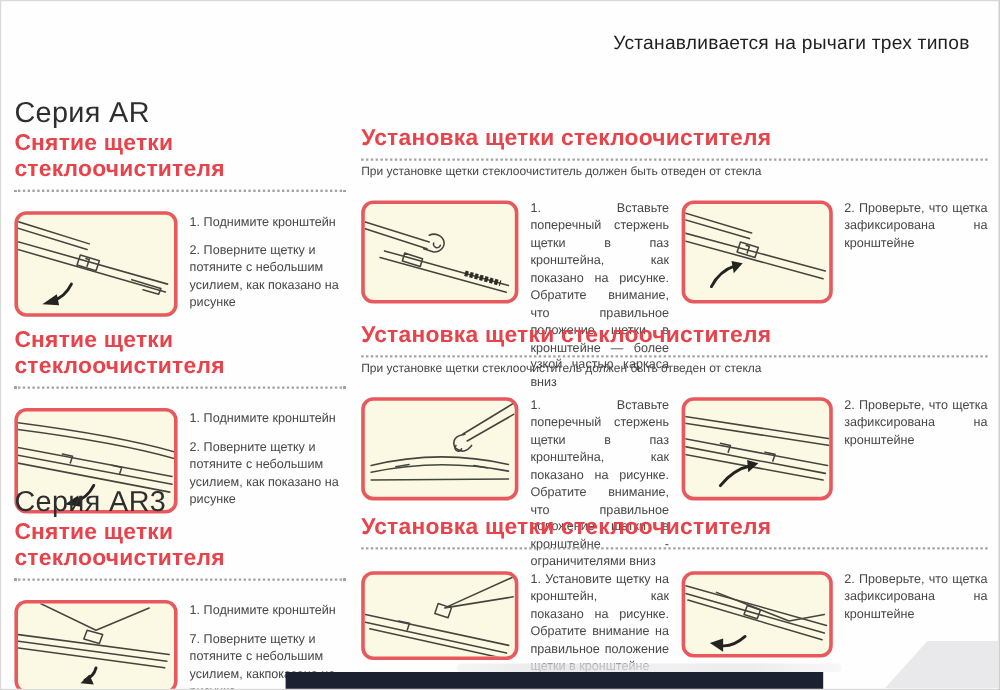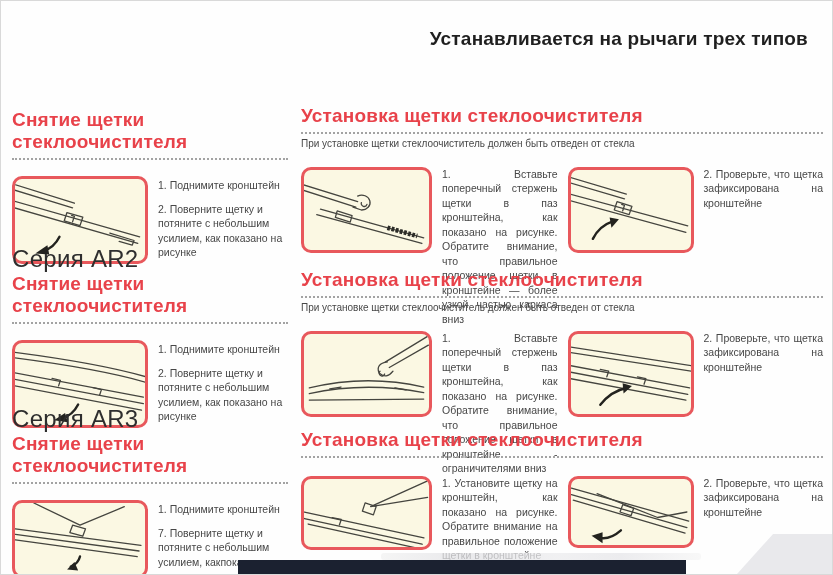--- a/index.html
+++ b/index.html
@@ -14,21 +14,21 @@
   
   .logo-box {
     position:absolute; left:10px; top:12px; width:214px; height:54px;
     background:#2b5bad; display:flex; align-items:center; justify-content:center;
   }
   .logo-text {
     color:#ffffff; font-weight:bold; font-size:31px; letter-spacing:3px;
     transform:scaleX(1.18); text-shadow:2.5px 1.5px 0 #c5333c;
   }
   .header-title {
-    position:absolute; right:24px; top:27px; font-size:19px; font-weight:bold;
+    position:absolute; right:24px; top:27px; font-size:16px; font-weight:normal;
     color:#1f1f1f; letter-spacing:.2px;
   }
 
   
   .section { position:absolute; left:0; width:833px; }
   .s1 { top:80px; height:160px; }
   .s2 { top:244px; height:158px; }
   .s3 { top:404px; height:150px; }
 
   .series-title { position:absolute; left:11px; top:0; font-size:24px; color:#2e2e2e; letter-spacing:.3px; }
@@ -81,20 +81,21 @@
   }
 </style>
 </head>
 <body>
 
 <div class="page">
 
   <div class="header-title">Устанавливается на рычаги трех типов</div>
 
   <div class="section s1">
+    <div class="series-title">Серия AR</div>
 
     <div class="col-left">
       <div class="sub-red">Снятие щетки стеклоочистителя</div>
       <div class="dotline"></div>
       <div class="fig-row">
         <div class="figbox fb-l">
           <svg viewBox="0 0 136 88">
             <path class="ln" d="M-2,6 L62,26"></path>
               <path class="ln" d="M-2,12 L60,31"></path>
             <path class="ln" d="M-2,24 L132,62"></path>
@@ -142,21 +143,20 @@
             <path class="arr" d="M22,74 C27,64 35,58 44,55"></path>
             <path class="head" d="M40,51 L50,53 L42,62 Z"></path>
           </svg>
         </div>
         <div class="step-right t2">2. Проверьте, что щетка зафиксирована на кронштейне</div>
       </div>
     </div>
   </div>
 
   <div class="section s2">
-    <div class="series-title">Серия AR2</div>
 
     <div class="col-left">
       <div class="sub-red">Снятие щетки стеклоочистителя</div>
       <div class="dotline"></div>
       <div class="fig-row">
         <div class="figbox fb-l">
           <svg viewBox="0 0 136 88">
             <path class="ln" d="M-2,10 C44,16 96,24 138,36"></path>
               <path class="ln" d="M-2,16 C44,22 96,30 138,42"></path>
             <path class="ln" d="M-2,32 L136,58"></path>

